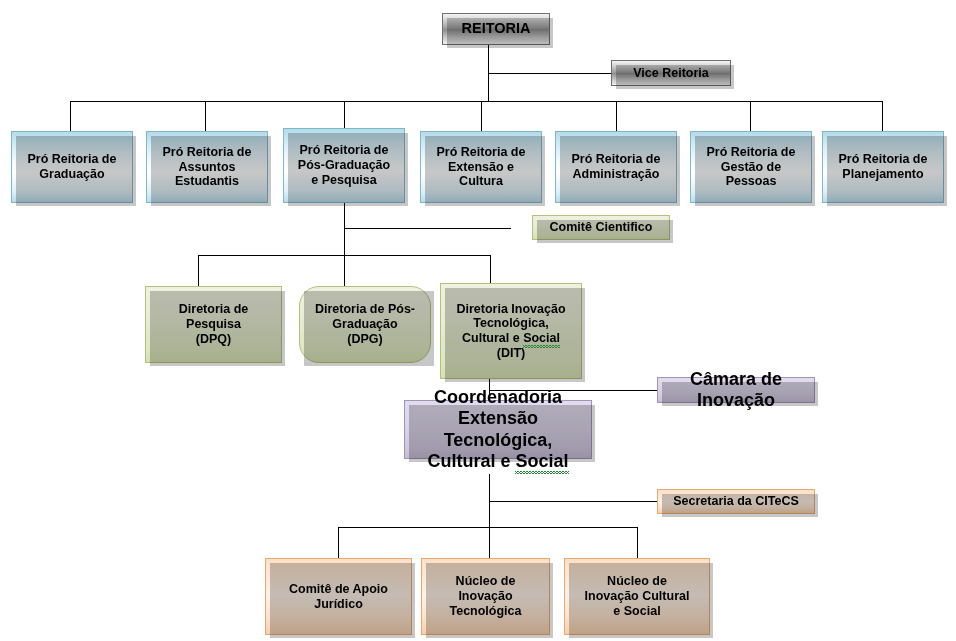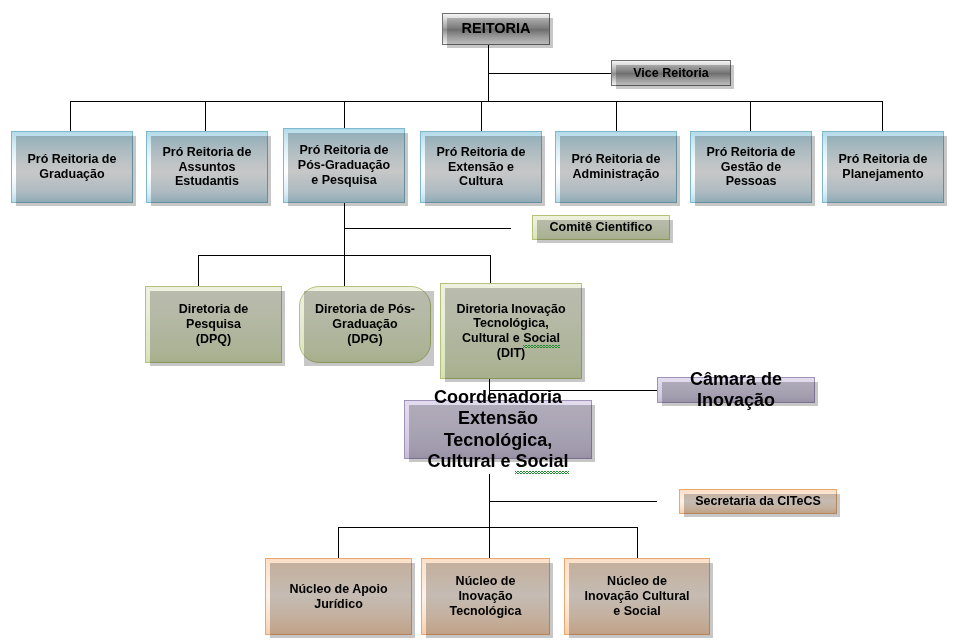--- a/index.html
+++ b/index.html
@@ -250,26 +250,26 @@
   </div>
 
   <div class="node n-purple" style="left:657px; top:377px; width:158px; height:26px;">
     <span class="label">Câmara de Inovação</span>
   </div>
 
   <div class="node n-purple" style="left:404px; top:400px; width:188px; height:59px;">
     <span class="label"><span>Coordenadoria</span><br><span>Extensão Tecnológica,</span><br><span>Cultural e </span><span class="sq">Social</span></span>
   </div>
 
-  <div class="node n-orange" style="left:679px; top:489px; width:158px; height:25px;">
+  <div class="node n-orange" style="left:657px; top:489px; width:158px; height:25px;">
     <span class="label">Secretaria da CITeCS</span>
   </div>
 
   <div class="node n-orange" style="left:265px; top:558px; width:147px; height:77px;">
-    <span class="label">Núcleo de Apoio
+    <span class="label">Comitê de Apoio
 Jurídico</span>
   </div>
 
   <div class="node n-orange" style="left:421px; top:558px; width:129px; height:77px;">
     <span class="label">Núcleo de
 Inovação
 Tecnológica</span>
   </div>
 
   <div class="node n-orange" style="left:564px; top:558px; width:146px; height:77px;">

